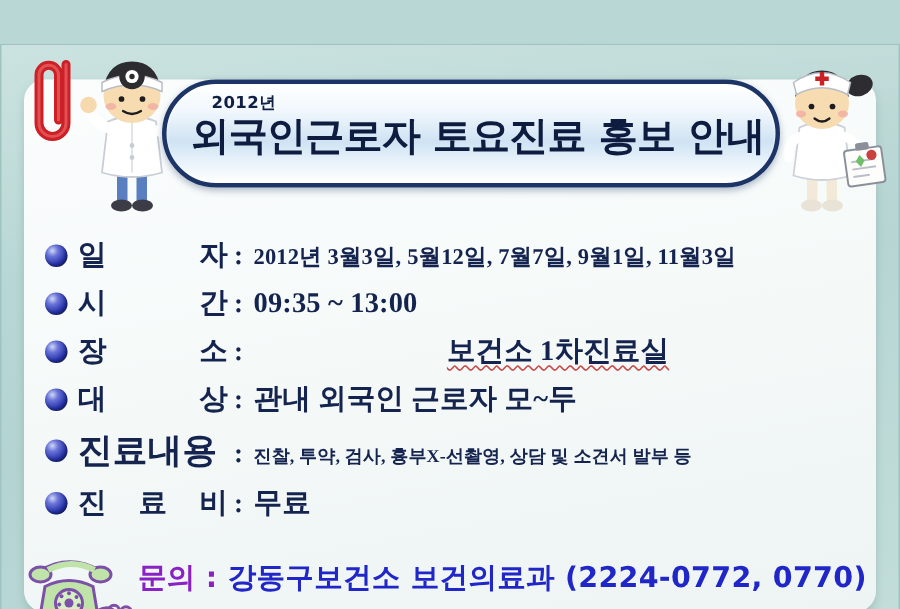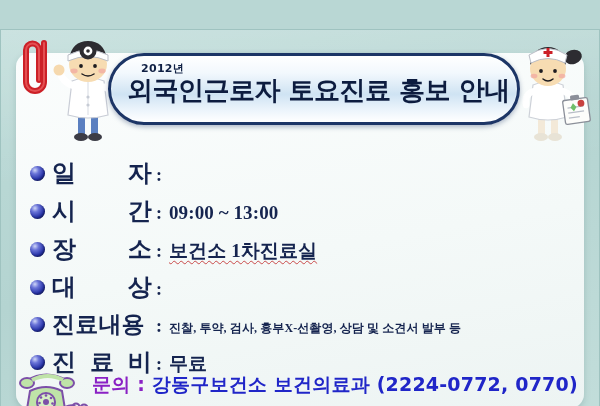--- a/index.html
+++ b/index.html
@@ -153,21 +153,21 @@
     align-self: center;
     border-radius: 50%;
     background:
       radial-gradient(circle at 33% 28%, #cfd6f7 0%, #6a74d8 26%, #2733a8 62%, #131c69 100%);
     box-shadow: inset -1px -1px 2px rgba(0,0,0,.35);
   }
   .label {
     flex: 0 0 auto;
     width: 100px;
     color: #15244f;
-    font-size: 24px;
+    font-size: 19px;
     font-weight: bold;
     text-align: justify;
     text-align-last: justify;
     letter-spacing: .2px;
   }
   .label.tight {
     font-size: 23px;
   }
   .colon {
     flex: 0 0 auto;
@@ -186,20 +186,21 @@
   .value.small {
     font-size: 12px;
   }
   .value.date {
     font-size: 15px;
   }
   .squiggle {
     text-decoration: underline wavy #c94a4a;
     text-underline-offset: 3px;
     text-decoration-thickness: 1px;
+    text-align: center;
   }
 
   
   .phone-icon {
     position: absolute;
     left: 18px;
     top: 336px;
     width: 72px;
     height: 56px;
     z-index: 6;
@@ -308,40 +309,42 @@
     <div class="title-year">2012년</div>
     <div class="title-main">외국인근로자 토요진료 홍보 안내</div>
   </div>
 
   <div class="info-list">
 
     <div class="info-row">
       <span class="bullet"></span>
       <span class="label">일 자</span>
       <span class="colon">:</span>
+      <span class="value date">2012년 3월3일,  5월12일,  7월7일,  9월1일,  11월3일</span>
     </div>
 
     <div class="info-row">
       <span class="bullet"></span>
       <span class="label">시 간</span>
       <span class="colon">:</span>
-      <span class="value">09:00 ~ 13:00</span>
+      <span class="value">09:35 ~ 13:00</span>
     </div>
 
     <div class="info-row">
       <span class="bullet"></span>
       <span class="label">장 소</span>
       <span class="colon">:</span>
       <span class="value squiggle">보건소 1차진료실</span>
     </div>
 
     <div class="info-row">
       <span class="bullet"></span>
       <span class="label">대 상</span>
       <span class="colon">:</span>
+      <span class="value">관내 외국인 근로자 모~두</span>
     </div>
 
     <div class="info-row">
       <span class="bullet"></span>
       <span class="label tight">진료내용</span>
       <span class="colon">:</span>
       <span class="value small">진찰, 투약, 검사, 흉부X-선촬영, 상담 및 소견서 발부 등</span>
     </div>
 
     <div class="info-row">

